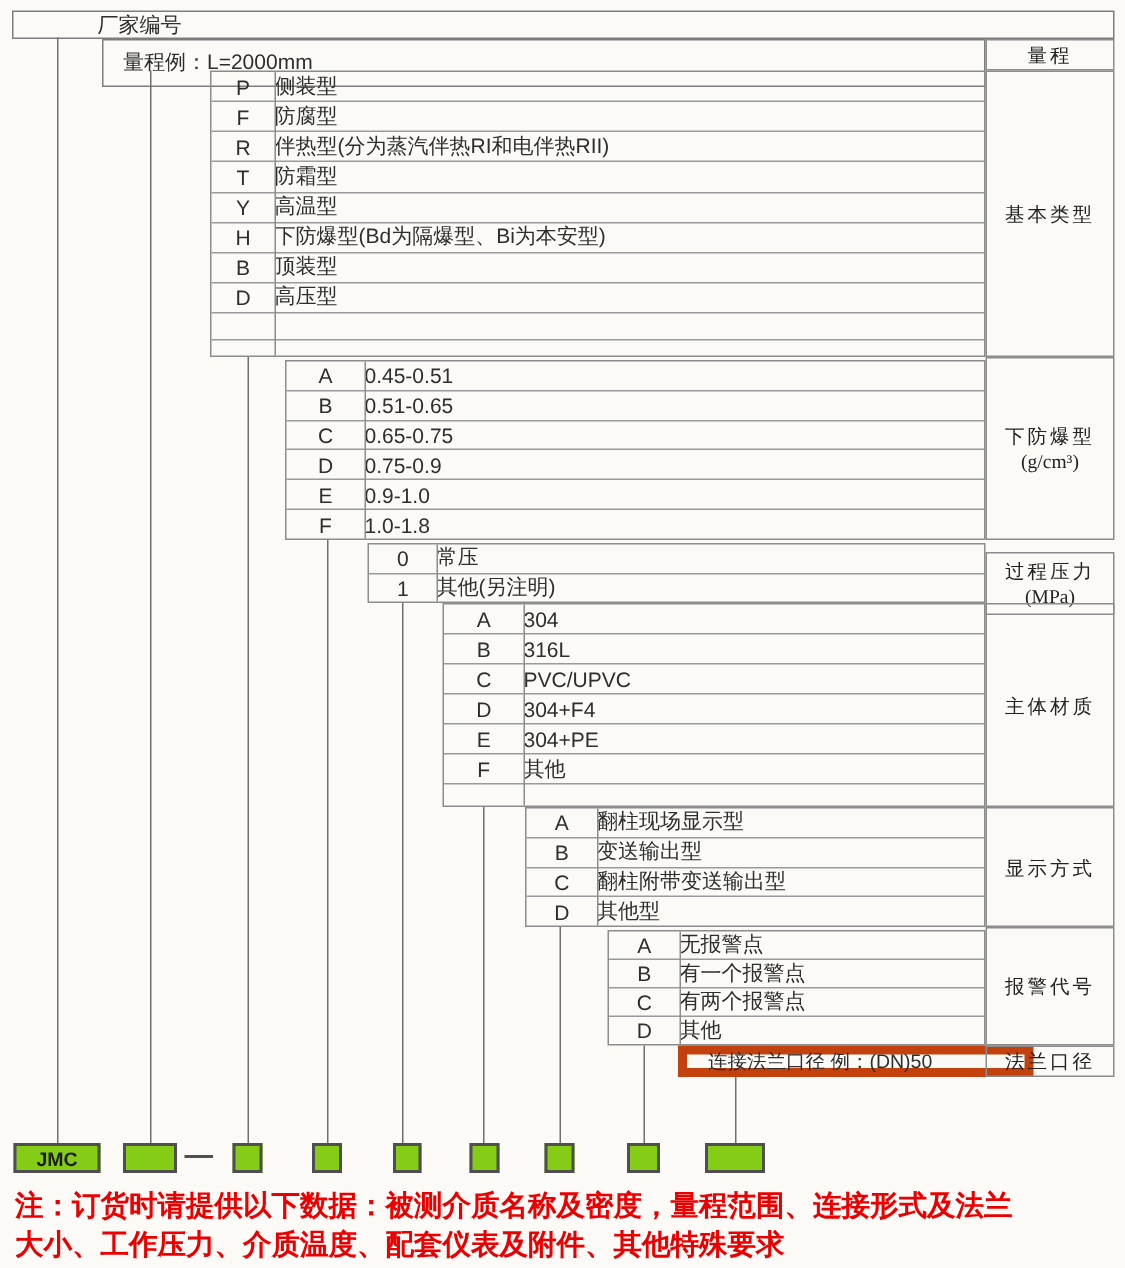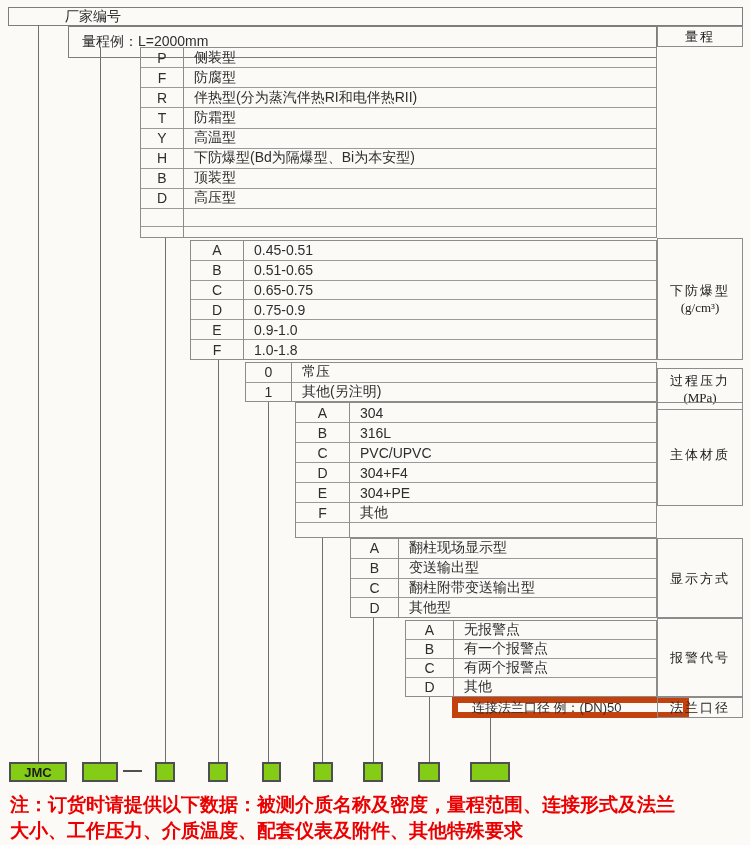--- a/index.html
+++ b/index.html
@@ -13,42 +13,42 @@
   .cellbox{position:absolute;box-sizing:border-box;border:1px solid #7d7d7d;display:flex;align-items:center;}
   .topbox{left:8px;top:7px;width:735px;height:19px;padding-left:56px;}
   .rangerow{left:68px;top:26px;width:589px;height:32px;padding-left:13px;}
   
   .otable{position:absolute;box-sizing:border-box;border:1px solid #8c8c8c;display:flex;flex-direction:column;}
   .otable .vline{position:absolute;top:0;bottom:0;left:var(--cw);width:1px;background:#8c8c8c;}
   .orow{display:flex;align-items:center;flex:1 1 0;box-sizing:border-box;min-height:0;}
   .orow + .orow{border-top:1px solid #9a9a9a;}
   .erow{flex:0 0 auto;box-sizing:border-box;border-top:1px solid #9a9a9a;}
   .code{flex:none;width:var(--cw);text-align:center;}
-  .desc{flex:1;white-space:nowrap;overflow:hidden;margin-left:11px;}
+  .desc{flex:1;white-space:nowrap;overflow:hidden;}
   .t-basic   {left:140px;top:47px; width:517px;height:191px;--cw:42px;}
   .t-density {left:190px;top:240px;width:467px;height:120px;--cw:52px;}
   .t-pressure{left:245px;top:362px;width:412px;height:40px; --cw:45px;}
   .t-material{left:295px;top:402px;width:362px;height:136px;--cw:53px;}
   .t-display {left:350px;top:538px;width:307px;height:80px; --cw:47px;}
   .t-alarm   {left:405px;top:620px;width:252px;height:77px; --cw:47px;}
   .e1{height:18px;} .e2{height:11px;} .e-mat{height:15px;}
   .flangerow{left:452px;top:697px;width:237px;height:21px;padding-left:14px;font-size:13px;border:6px solid #c2410c;}
   
   .lbl{
     position:absolute;left:657px;width:86px;box-sizing:border-box;border:1px solid #8c8c8c;
     display:flex;flex-direction:column;align-items:center;justify-content:center;
     font-family:"Liberation Serif","DejaVu Serif",serif;font-size:13px;letter-spacing:2px;color:#222;
     text-align:center;line-height:17px;
   }
   .lbl .unit{letter-spacing:0;}
   .l-range   {top:26px; height:21px;}
   .l-basic   {top:47px; height:191px;}
   .l-density {top:238px;height:122px;}
   .l-pressure{top:368px;height:42px;}
-  .l-material{top:402px;height:104px;}
+  .l-material{top:402px;height:136px;}
   .l-display {top:538px;height:80px;}
   .l-alarm   {top:618px;height:79px;}
   .l-flange  {top:697px;height:21px;}
   
   .conn{position:absolute;width:1px;background:#6f6f6f;}
   .c1{left:38px; top:25px; height:737px;}
   .c2{left:100px;top:47px; height:715px;}
   .c3{left:165px;top:238px;height:524px;}
   .c4{left:218px;top:360px;height:402px;}
   .c5{left:268px;top:402px;height:360px;}
@@ -270,20 +270,23 @@
     <div class="vline"></div>
   </div>
 
   <div class="cellbox flangerow">
     <span>连接法兰口径 例：(DN)50</span>
   </div>
 
   <div class="lbl l-range">
       <span>量程</span>
     </div>
+  <div class="lbl l-basic">
+      <span>基本类型</span>
+    </div>
   <div class="lbl l-density">
     <span>下防爆型</span>
     <span class="unit">(g/cm³)</span>
   </div>
   <div class="lbl l-pressure">
     <span>过程压力</span>
     <span class="unit">(MPa)</span>
   </div>
   <div class="lbl l-material">
       <span>主体材质</span>

